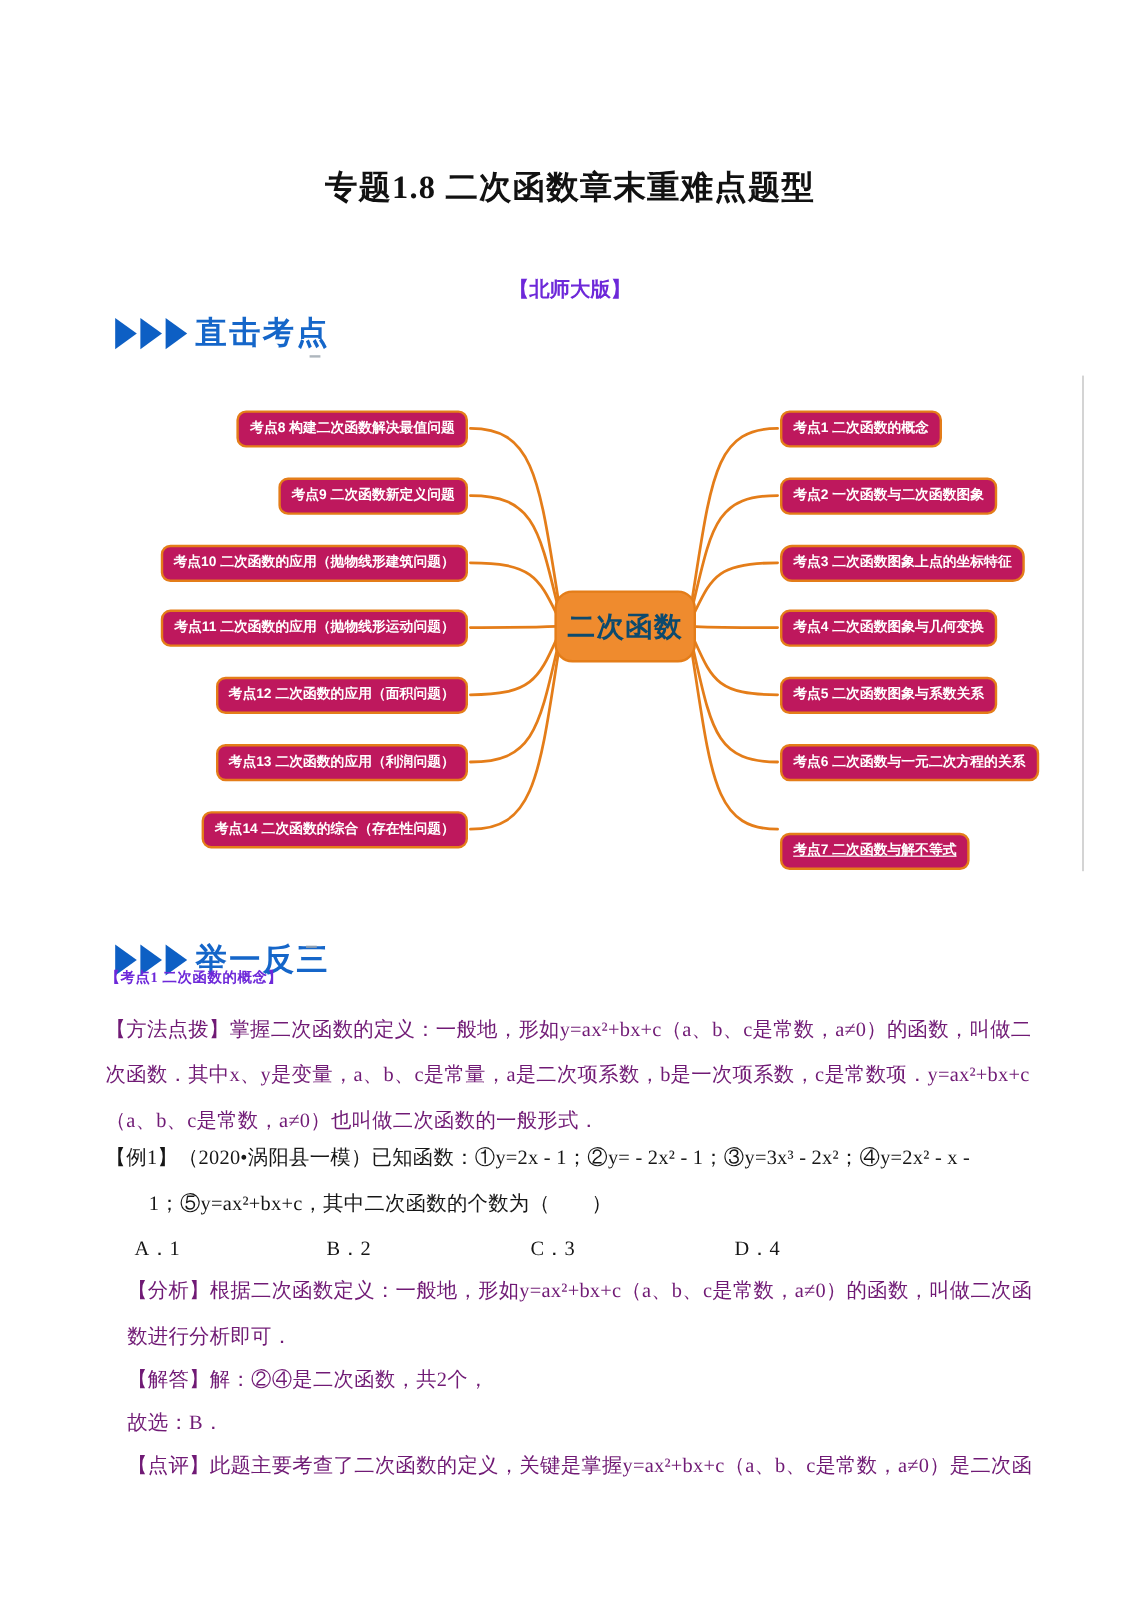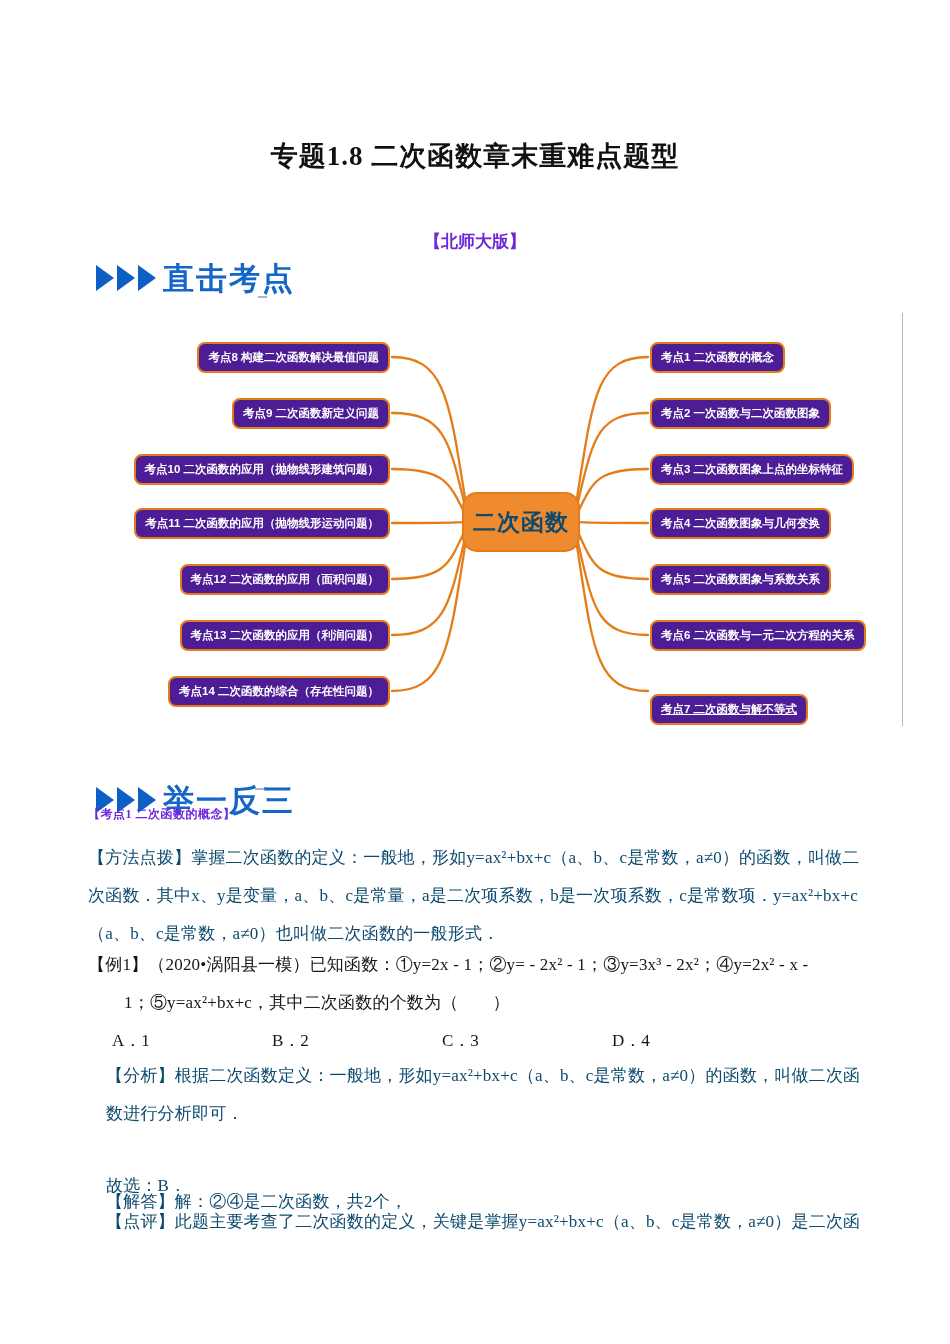--- a/index.html
+++ b/index.html
@@ -10,43 +10,43 @@
   .doc-title{position:absolute;top:138px;left:0;width:100%;text-align:center;
              font-size:27px;font-weight:bold;color:#111;letter-spacing:1px;
              font-family:"Liberation Serif",serif;}
   .doc-edition{position:absolute;top:230px;left:0;width:100%;text-align:center;
                font-size:17px;font-weight:bold;color:#6d28d9;}
 
   
   .section-header{position:absolute;left:96px;display:flex;align-items:center;height:40px;}
   .tri{width:0;height:0;border-top:13px solid transparent;border-bottom:13px solid transparent;
        border-left:18px solid #0d5fc4;display:inline-block;margin-right:3px;}
-  .section-label{font-size:31px;color:#1566c9;font-weight:600;letter-spacing:2px;
+  .section-label{font-size:26px;color:#1566c9;font-weight:600;letter-spacing:2px;
                  margin-left:4px;line-height:1;}
   .mini-dash{position:absolute;width:9px;height:2px;background:#9aa4ad;opacity:.8;}
 
   
   .mindmap{position:absolute;left:0;top:310px;width:950px;height:420px;}
   .mm-svg{position:absolute;left:0;top:0;width:950px;height:420px;}
   .mm-node{position:absolute;box-sizing:border-box;white-space:nowrap;
-           background:#4c1d95;border:2px solid #e47d19;border-radius:8px;
+           background:#be185d;border:2px solid #e47d19;border-radius:8px;
            color:#fff;font-family:"Liberation Sans",sans-serif;font-weight:bold;
            font-size:11.5px;line-height:15px;padding:6px 9px;z-index:2;}
   .mm-center{position:absolute;left:462px;top:182px;width:118px;height:60px;
              background:#ef8b2e;border:2px solid #e47d19;border-radius:15px;
              display:flex;align-items:center;justify-content:center;
              color:#0c4a6e;font-family:"Liberation Sans",sans-serif;font-weight:bold;
              font-size:23px;letter-spacing:1px;z-index:3;box-sizing:border-box;}
   .vline{position:absolute;left:902px;top:313px;width:1px;height:413px;background:#b8b8b8;}
 
   
   .topic-heading{position:absolute;left:88px;top:806px;font-size:12px;font-weight:bold;
                  color:#6d28d9;letter-spacing:.5px;}
   .line{position:absolute;font-size:17px;line-height:24px;white-space:pre;letter-spacing:.2px;}
-  .red{color:#0c4a6e;text-align:right;}
+  .red{color:#701a75;text-align:right;}
   .black{color:#161616;}
   .opt{position:absolute;font-size:17px;line-height:24px;color:#161616;white-space:pre;}
 </style>
 </head>
 <body>
 
 <div class="page">
 
   <div class="doc-title">专题1.8 二次函数章末重难点题型</div>
   <div class="doc-edition">【北师大版】</div>
@@ -109,18 +109,18 @@
       <div class="line red" style="left: 88px; top: 884px;">次函数．其中x、y是变量，a、b、c是常量，a是二次项系数，b是一次项系数，c是常数项．y=ax²+bx+c</div>
       <div class="line red" style="left: 88px; top: 922px;">（a、b、c是常数，a≠0）也叫做二次函数的一般形式．</div>
       <div class="line black" style="left: 88px; top: 953px;">【例1】（2020•涡阳县一模）已知函数：①y=2x - 1；②y= - 2x² - 1；③y=3x³ - 2x²；④y=2x² - x - </div>
       <div class="line black" style="left: 100px; top: 991px; margin-left: 24px;">1；⑤y=ax²+bx+c，其中二次函数的个数为（　　）</div>
       <div class="opt" style="left: 112px; top: 1029px;">A．1</div>
       <div class="opt" style="left: 272px; top: 1029px;">B．2</div>
       <div class="opt" style="left: 442px; top: 1029px;">C．3</div>
       <div class="opt" style="left: 612px; top: 1029px;">D．4</div>
       <div class="line red" style="left: 106px; top: 1064px;">【分析】根据二次函数定义：一般地，形如y=ax²+bx+c（a、b、c是常数，a≠0）的函数，叫做二次函</div>
       <div class="line red" style="left: 106px; top: 1102px;">数进行分析即可．</div>
-      <div class="line red" style="left: 106px; top: 1190px;">【解答】解：②④是二次函数，共2个，</div>
+      <div class="line red" style="left: 106px; top: 1138px;">【解答】解：②④是二次函数，共2个，</div>
       <div class="line red" style="left: 106px; top: 1174px;">故选：B．</div>
       <div class="line red" style="left: 106px; top: 1210px;">【点评】此题主要考查了二次函数的定义，关键是掌握y=ax²+bx+c（a、b、c是常数，a≠0）是二次函</div>
     </div>
 
 </div>
 
 </body></html>

